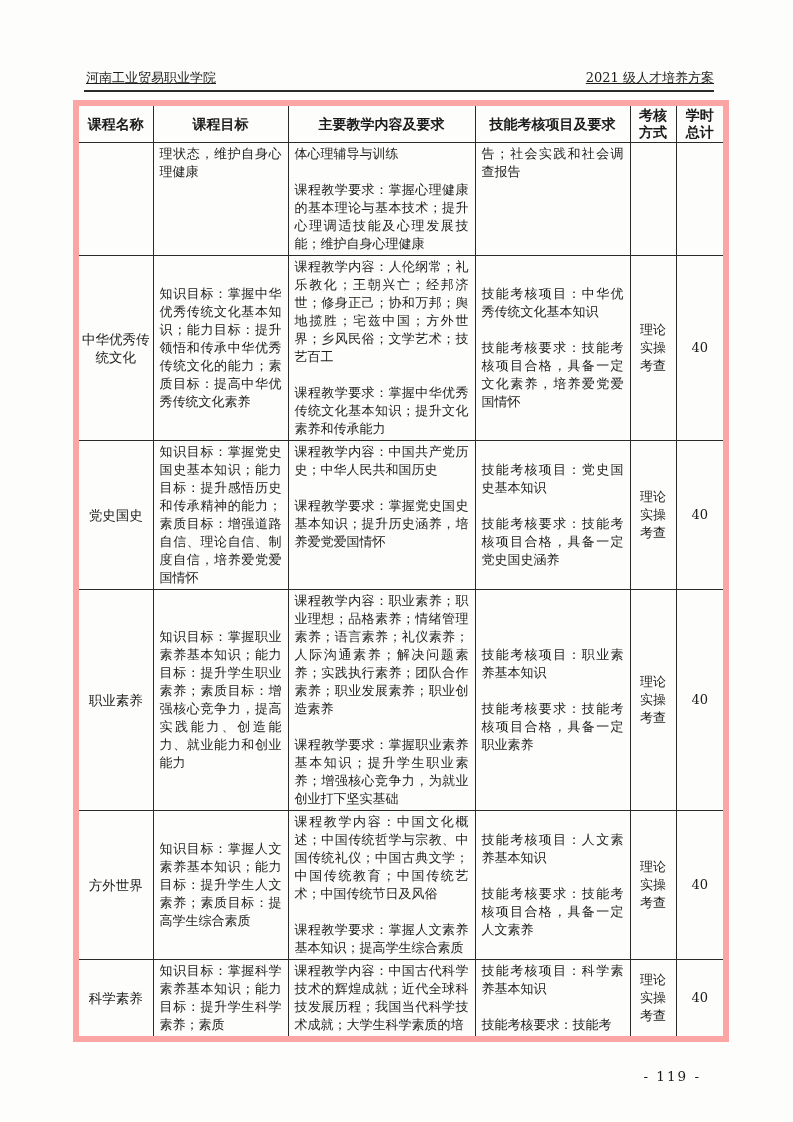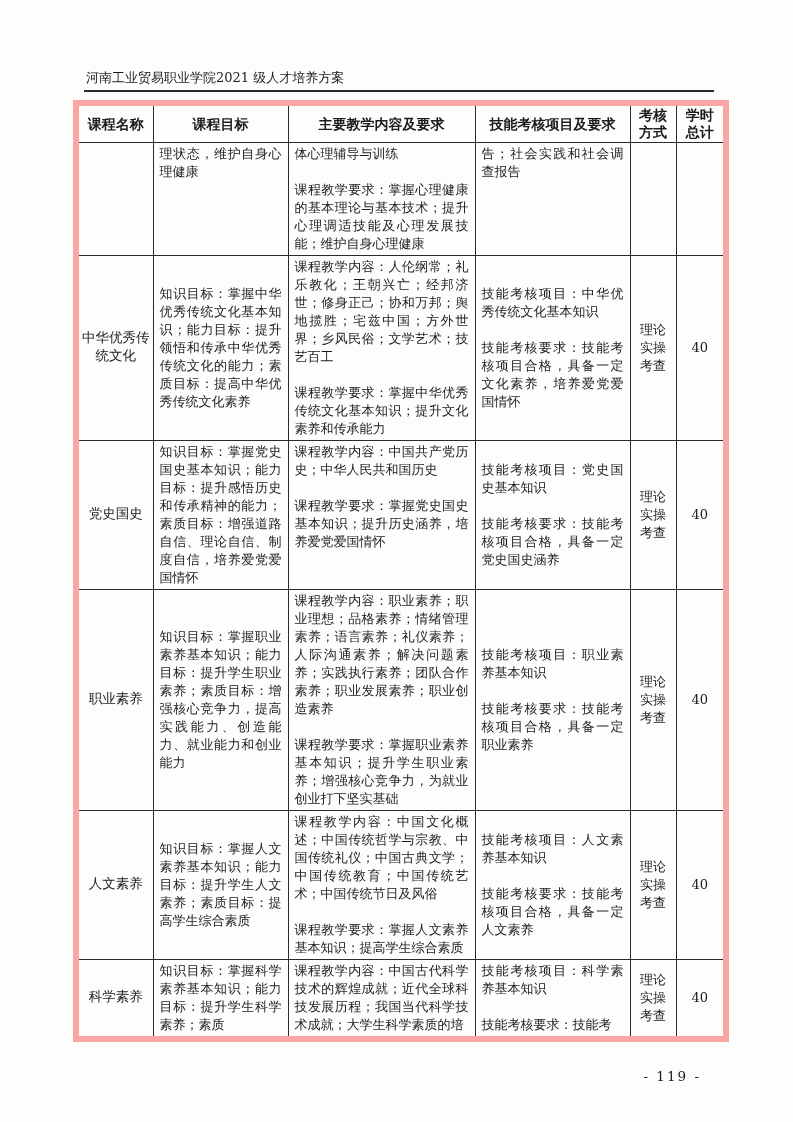--- a/index.html
+++ b/index.html
@@ -6,22 +6,22 @@
   body {
     width:793px; height:1122px;
     background:#fdfdfc;
     font-family:"DejaVu Serif","Liberation Serif",serif;
     color:#1c1c1c;
     position:relative;
     overflow:hidden;
   }
   .doc-header {
     position:absolute; left:86px; top:70px; width:628px;
-    display:flex; 
-    font-size:13px; line-height:16px;
+    display:flex; justify-content:space-between;
+    font-size:13px; line-height:16px;text-decoration:underline;
   }
   .header-rule {
     position:absolute; left:84px; top:90px; width:630px; height:2px;
     background:#2a2a2a;
   }
   table.curriculum {
     position:absolute; left:73px; top:100px; width:650px;
     border-collapse:collapse; table-layout:fixed;
     border:6px solid #fca5a5;
   }
@@ -31,21 +31,21 @@
     white-space:pre-line;
   }
   .curriculum th {
     font-weight:bold; font-size:14px; line-height:17px;
     text-align:center; vertical-align:middle; padding:1px 2px;
   }
   .curriculum td {
     font-size:13px; line-height:18px;
     padding:2px 6px; vertical-align:middle;
   }
-  td.name   { text-align:center; padding:2px 3px; font-size:13.5px;font-family:Liberation Mono, monospace; }
+  td.name   { text-align:center; padding:2px 3px; font-size:13.5px; }
   td.goal   { text-align:justify; }
   td.content{ text-align:justify; vertical-align:top;margin-top:48px; }
   td.skill  { text-align:justify; }
   td.method { text-align:center; padding:2px 2px;margin-left:43px; }
   td.hours  { text-align:center; }
   tr.vtop td.goal, tr.vtop td.skill { vertical-align:top; }
   .page-number {
     position:absolute; top:1068px; right:92px;
     font-size:13.5px; letter-spacing:2px;
   }
@@ -127,21 +127,21 @@
 课程教学要求：掌握职业素养基本知识；提升学生职业素养；增强核心竞争力，为就业创业打下坚实基础</td>
       <td class="skill">技能考核项目：职业素养基本知识
 
 技能考核要求：技能考核项目合格，具备一定职业素养</td>
       <td class="method">理论
 实操
 考查</td>
       <td class="hours">40</td>
     </tr>
     <tr style="height:145px">
-      <td class="name">人文素养</td>
+      <td class="name">方外世界</td>
       <td class="goal">知识目标：掌握人文素养基本知识；能力目标：提升学生人文素养；素质目标：提高学生综合素质</td>
       <td class="content">课程教学内容：中国文化概述；中国传统哲学与宗教、中国传统礼仪；中国古典文学；中国传统教育；中国传统艺术；中国传统节日及风俗
 
 课程教学要求：掌握人文素养基本知识；提高学生综合素质</td>
       <td class="skill">技能考核项目：人文素养基本知识
 
 技能考核要求：技能考核项目合格，具备一定人文素养</td>
       <td class="method">理论
 实操
 考查</td>

